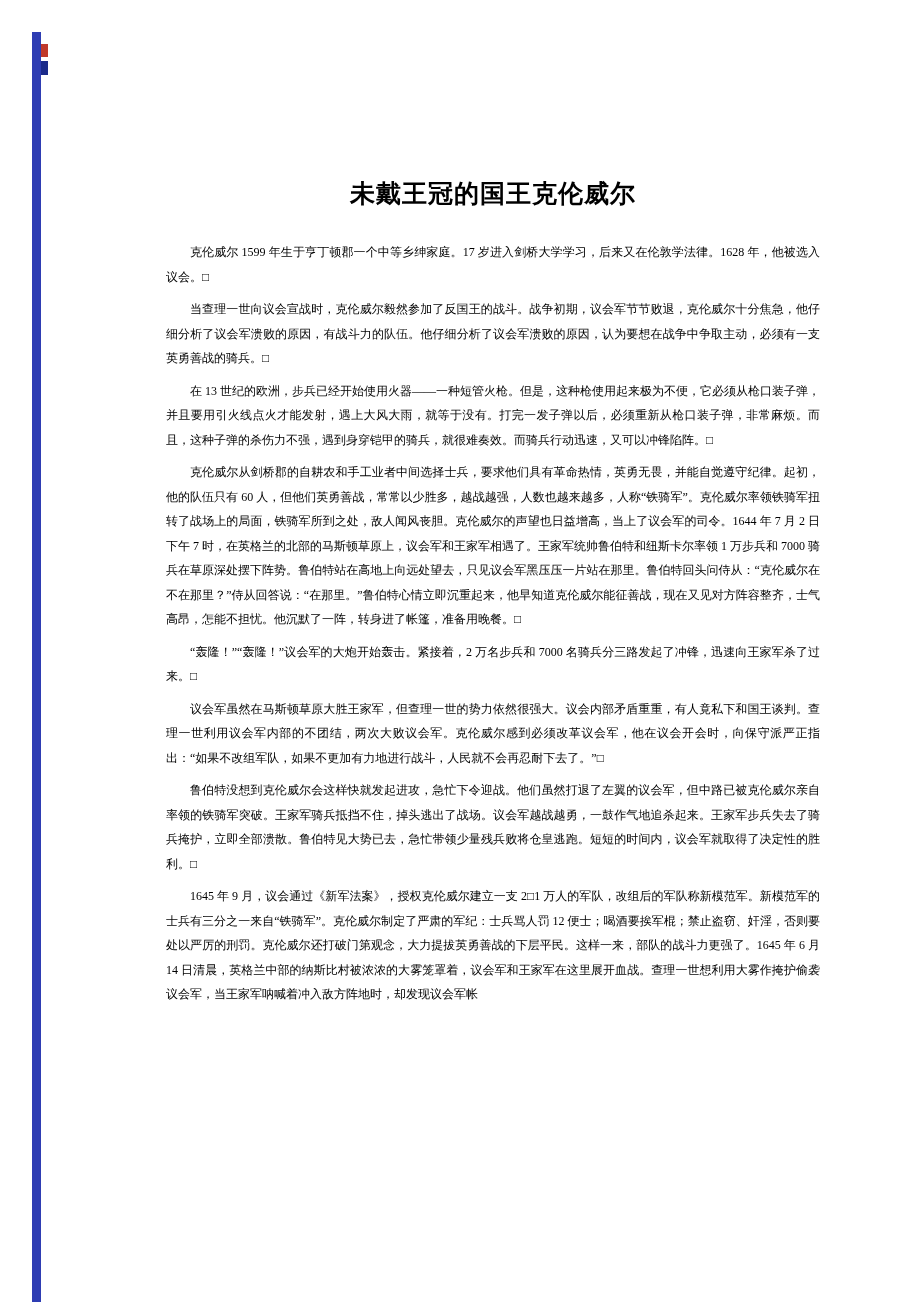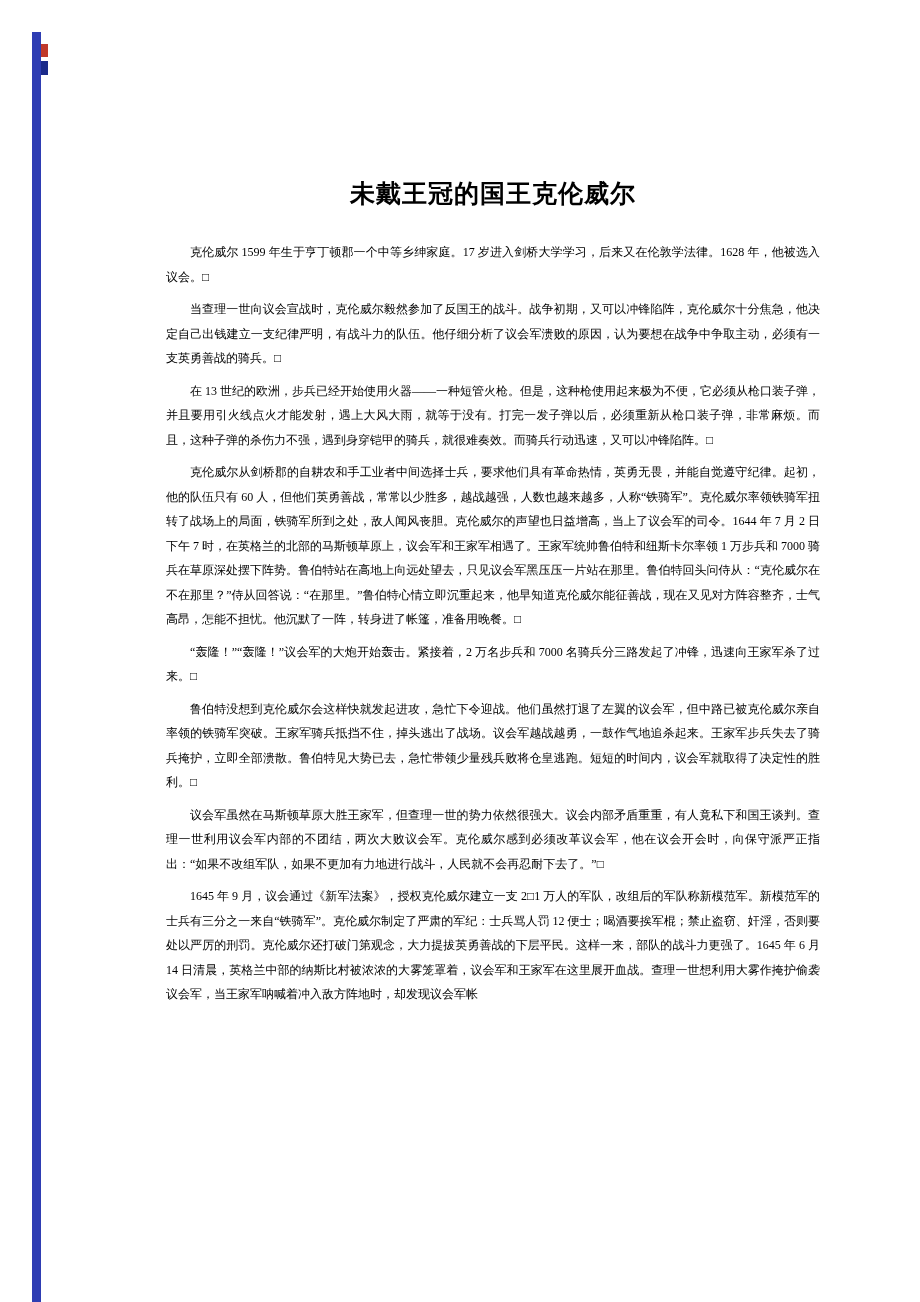--- a/index.html
+++ b/index.html
@@ -57,23 +57,23 @@
 
   <div class="left-strip" style="background: rgb(46, 61, 179);">
     <div class="mark mark-red" style="background: rgb(192, 57, 43);"></div>
     <div class="mark mark-blue" style="background: rgb(27, 42, 138);"></div>
   </div>
 
   <div class="content">
     <h1 class="title">未戴王冠的国王克伦威尔</h1>
     <div>
         <p class="para">克伦威尔 1599 年生于亨丁顿郡一个中等乡绅家庭。17 岁进入剑桥大学学习，后来又在伦敦学法律。1628 年，他被选入议会。□</p>
-        <p class="para">当查理一世向议会宣战时，克伦威尔毅然参加了反国王的战斗。战争初期，又可以冲锋陷阵，克伦威尔十分焦急，他决定自己出钱建立一支纪律严明，有战斗力的队伍。他仔细分析了议会军溃败的原因，认为要想在战争中争取主动，必须有一支英勇善战的骑兵。□</p>
+        <p class="para">当查理一世向议会宣战时，克伦威尔毅然参加了反国王的战斗。战争初期，议会军节节败退，克伦威尔十分焦急，他仔细分析了议会军溃败的原因，有战斗力的队伍。他仔细分析了议会军溃败的原因，认为要想在战争中争取主动，必须有一支英勇善战的骑兵。□</p>
         <p class="para">在 13 世纪的欧洲，步兵已经开始使用火器——一种短管火枪。但是，这种枪使用起来极为不便，它必须从枪口装子弹，并且要用引火线点火才能发射，遇上大风大雨，就等于没有。打完一发子弹以后，必须重新从枪口装子弹，非常麻烦。而且，这种子弹的杀伤力不强，遇到身穿铠甲的骑兵，就很难奏效。而骑兵行动迅速，又可以冲锋陷阵。□</p>
         <p class="para">克伦威尔从剑桥郡的自耕农和手工业者中间选择士兵，要求他们具有革命热情，英勇无畏，并能自觉遵守纪律。起初，他的队伍只有 60 人，但他们英勇善战，常常以少胜多，越战越强，人数也越来越多，人称“铁骑军”。克伦威尔率领铁骑军扭转了战场上的局面，铁骑军所到之处，敌人闻风丧胆。克伦威尔的声望也日益增高，当上了议会军的司令。1644 年 7 月 2 日下午 7 时，在英格兰的北部的马斯顿草原上，议会军和王家军相遇了。王家军统帅鲁伯特和纽斯卡尔率领 1 万步兵和 7000 骑兵在草原深处摆下阵势。鲁伯特站在高地上向远处望去，只见议会军黑压压一片站在那里。鲁伯特回头问侍从：“克伦威尔在不在那里？”侍从回答说：“在那里。”鲁伯特心情立即沉重起来，他早知道克伦威尔能征善战，现在又见对方阵容整齐，士气高昂，怎能不担忧。他沉默了一阵，转身进了帐篷，准备用晚餐。□</p>
         <p class="para">“轰隆！”“轰隆！”议会军的大炮开始轰击。紧接着，2 万名步兵和 7000 名骑兵分三路发起了冲锋，迅速向王家军杀了过来。□</p>
+        <p class="para">议会军虽然在马斯顿草原大胜王家军，但查理一世的势力依然很强大。议会内部矛盾重重，有人竟私下和国王谈判。查理一世利用议会军内部的不团结，两次大败议会军。克伦威尔感到必须改革议会军，他在议会开会时，向保守派严正指出：“如果不改组军队，如果不更加有力地进行战斗，人民就不会再忍耐下去了。”□</p>
         <p class="para">鲁伯特没想到克伦威尔会这样快就发起进攻，急忙下令迎战。他们虽然打退了左翼的议会军，但中路已被克伦威尔亲自率领的铁骑军突破。王家军骑兵抵挡不住，掉头逃出了战场。议会军越战越勇，一鼓作气地追杀起来。王家军步兵失去了骑兵掩护，立即全部溃散。鲁伯特见大势已去，急忙带领少量残兵败将仓皇逃跑。短短的时间内，议会军就取得了决定性的胜利。□</p>
-        <p class="para">议会军虽然在马斯顿草原大胜王家军，但查理一世的势力依然很强大。议会内部矛盾重重，有人竟私下和国王谈判。查理一世利用议会军内部的不团结，两次大败议会军。克伦威尔感到必须改革议会军，他在议会开会时，向保守派严正指出：“如果不改组军队，如果不更加有力地进行战斗，人民就不会再忍耐下去了。”□</p>
         <p class="para">1645 年 9 月，议会通过《新军法案》，授权克伦威尔建立一支 2□1 万人的军队，改组后的军队称新模范军。新模范军的士兵有三分之一来自“铁骑军”。克伦威尔制定了严肃的军纪：士兵骂人罚 12 便士；喝酒要挨军棍；禁止盗窃、奸淫，否则要处以严厉的刑罚。克伦威尔还打破门第观念，大力提拔英勇善战的下层平民。这样一来，部队的战斗力更强了。1645 年 6 月 14 日清晨，英格兰中部的纳斯比村被浓浓的大雾笼罩着，议会军和王家军在这里展开血战。查理一世想利用大雾作掩护偷袭议会军，当王家军呐喊着冲入敌方阵地时，却发现议会军帐</p>
       </div>
   </div>
 
 </div>
 
 </body></html>

